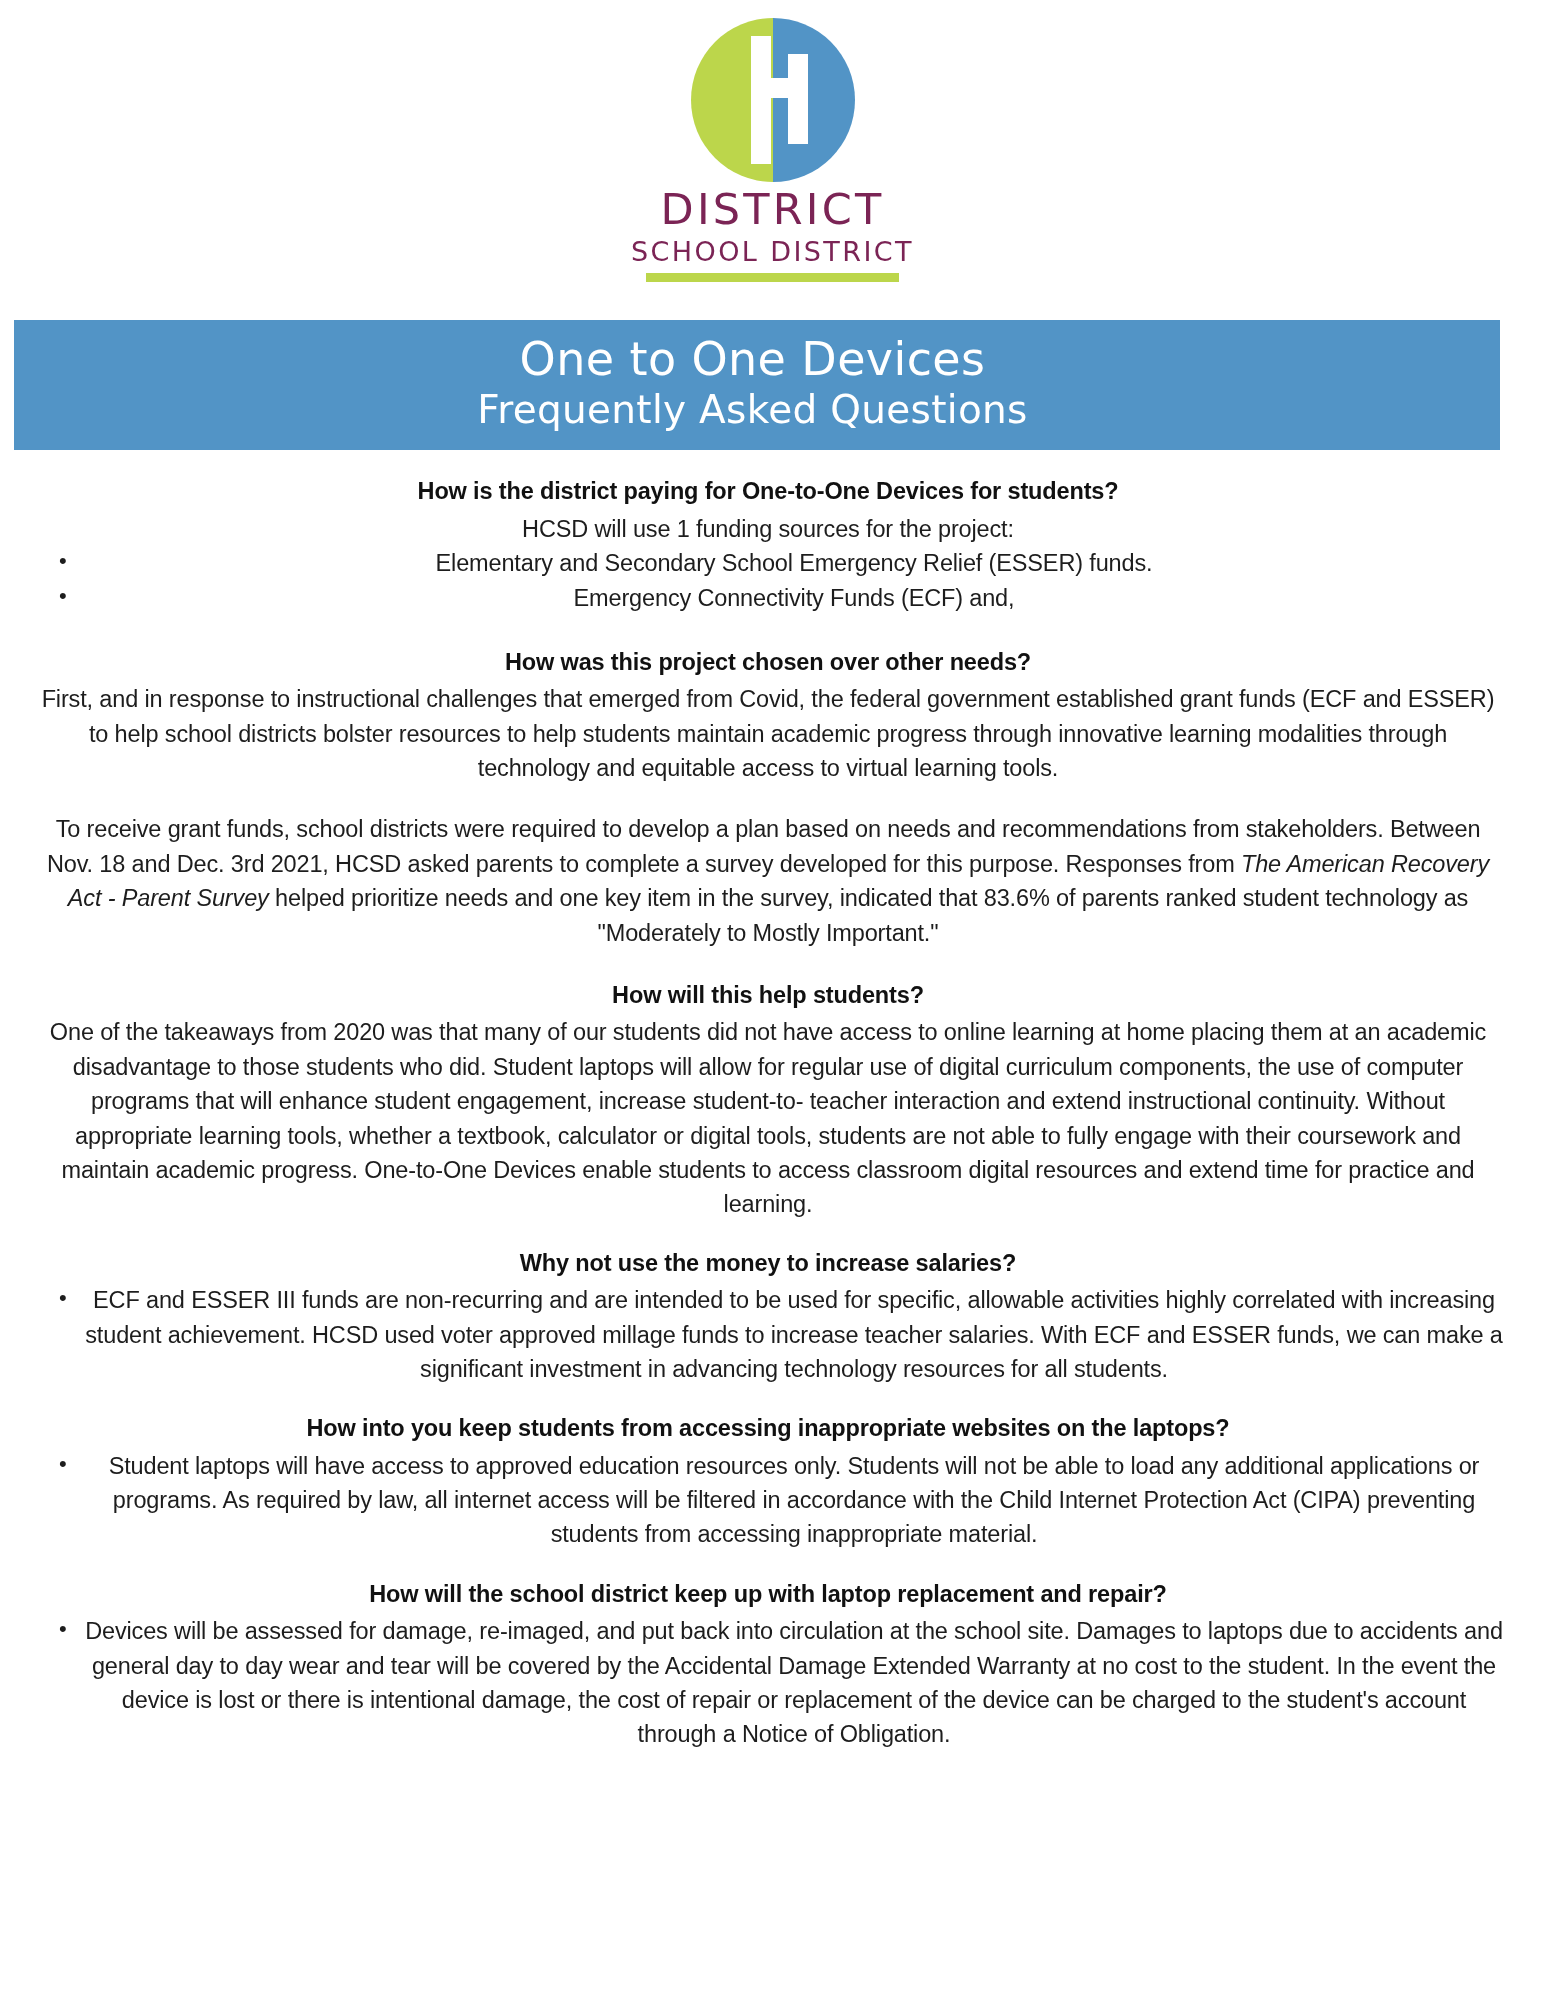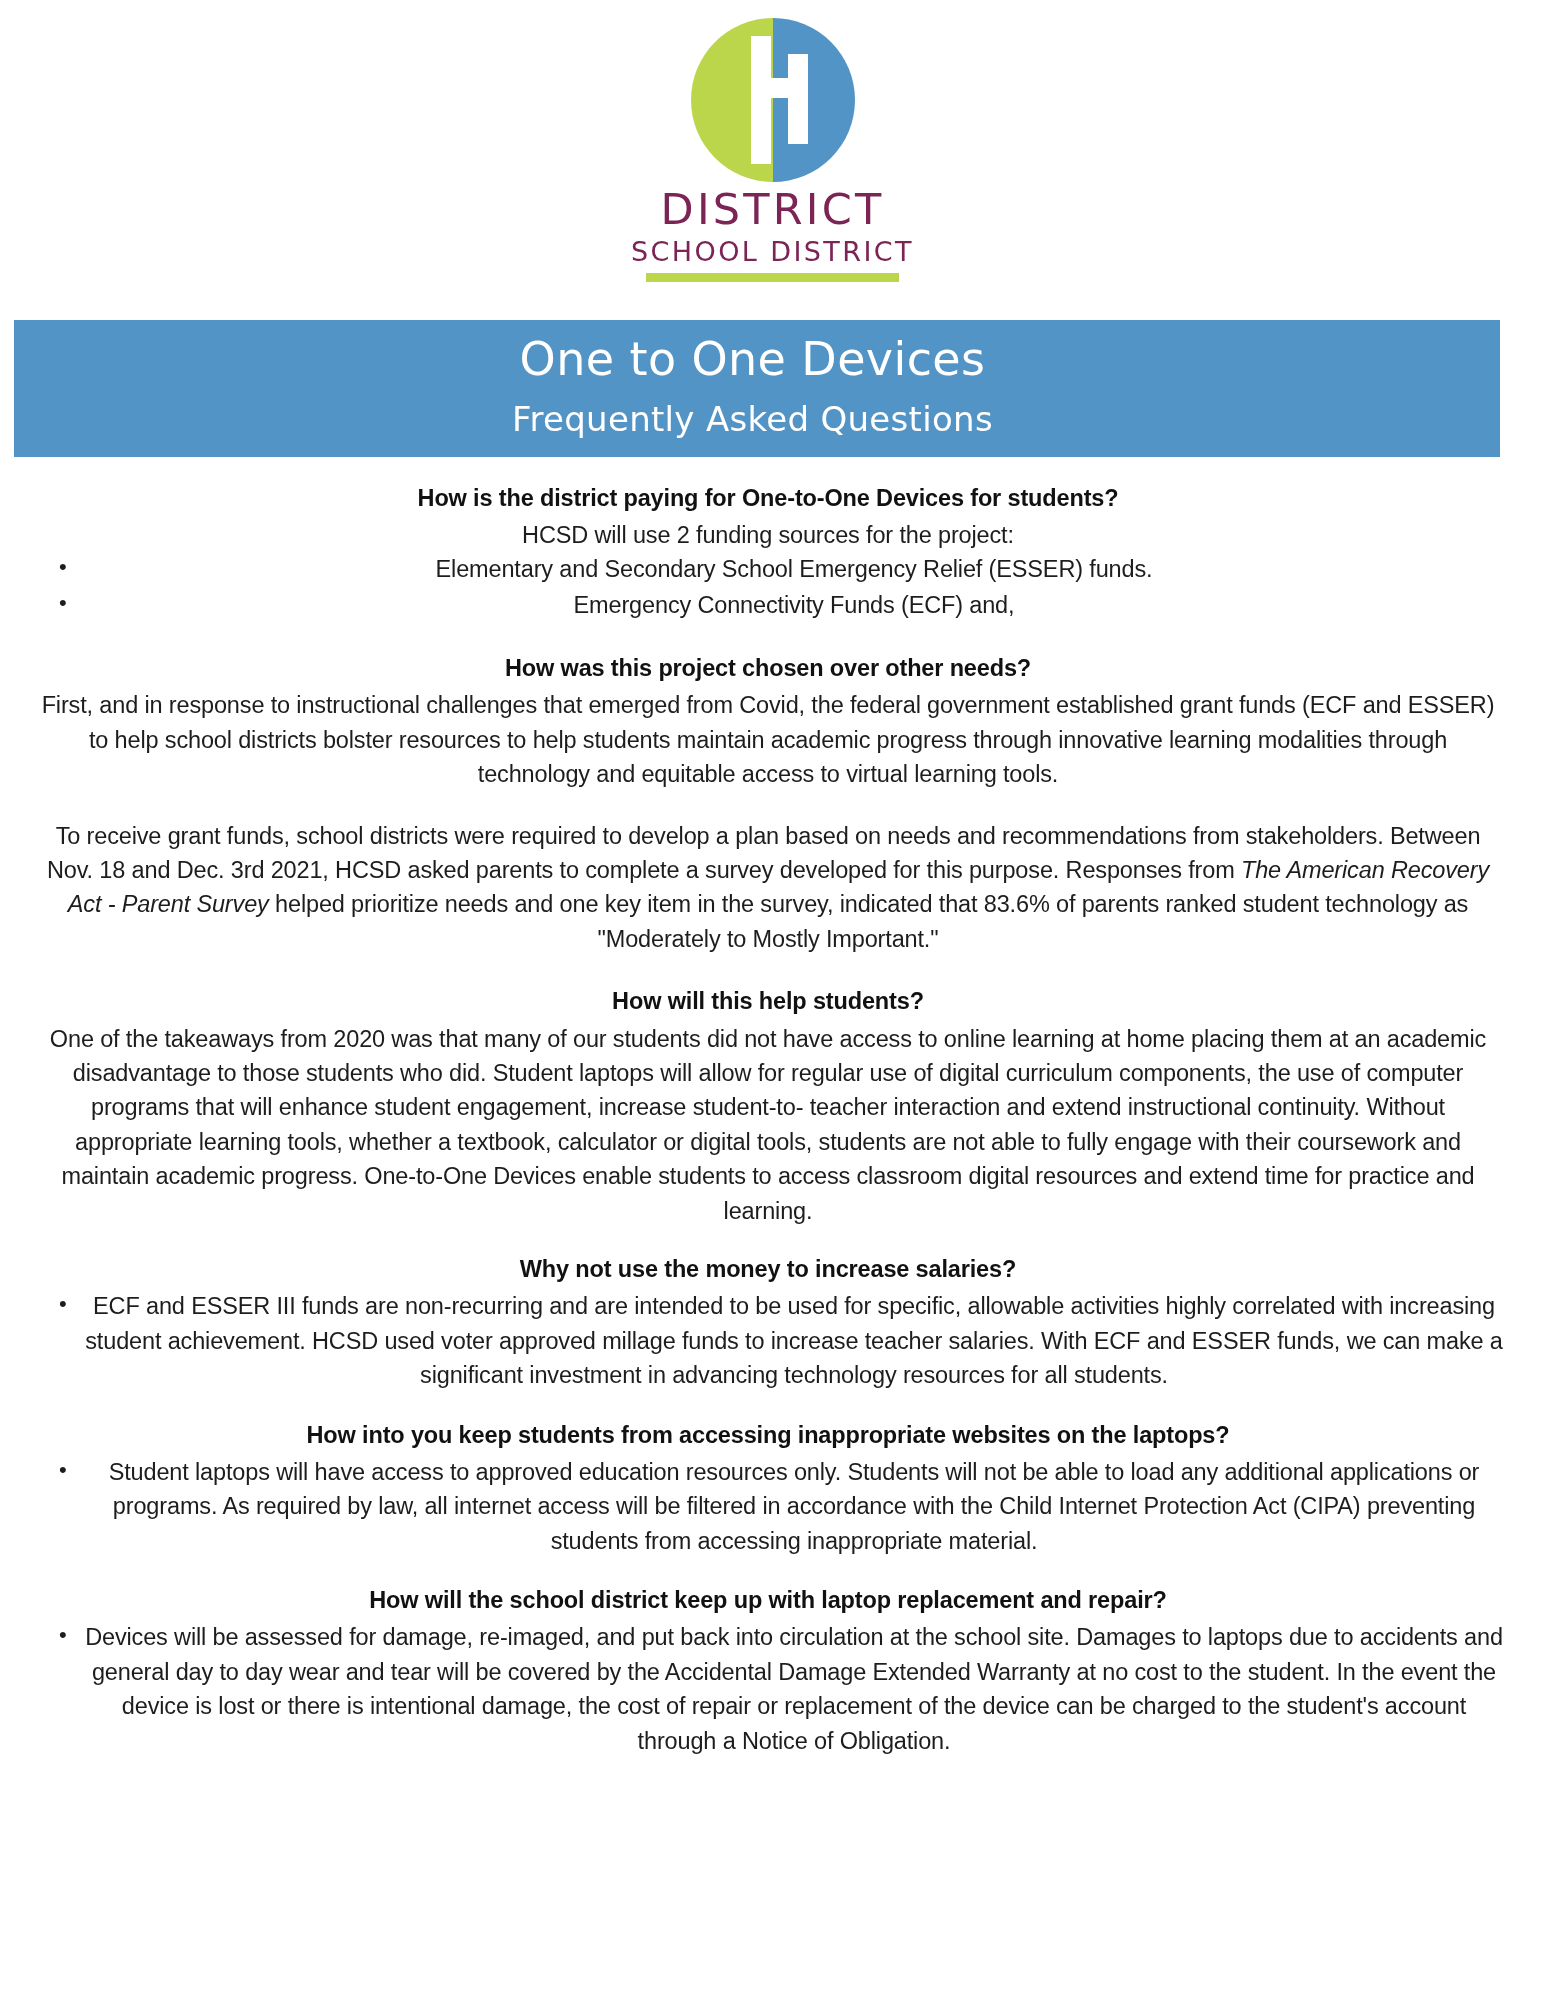--- a/index.html
+++ b/index.html
@@ -66,25 +66,25 @@
   }
   .title-banner .banner-title {
     font-family: "DejaVu Sans", sans-serif;
     font-size: 46px;
     font-weight: 400;
     line-height: 1.12;
     letter-spacing: 0.4px;
   }
   .title-banner .banner-subtitle {
     font-family: "DejaVu Sans", sans-serif;
-    font-size: 34px;
+    font-size: 39px;
     font-weight: 400;
     line-height: 1.15;
     letter-spacing: 0.3px;
-    margin-top: 14px;
+    margin-top: 2px;
   }
 
   
   .content {
     padding: 26px 40px 30px 31px;
   }
   .qa-block { margin-bottom: 0; text-align: center; }
   .qa-question {
     font-family: "Liberation Sans", sans-serif;
     font-weight: bold;
@@ -154,21 +154,21 @@
 
 <div class="title-banner">
   <div class="banner-title">One to One Devices</div>
   <div class="banner-subtitle">Frequently Asked Questions</div>
 </div>
 
 <div class="content">
 
   <div class="qa-block">
     <p class="qa-question">How is the district paying for One-to-One Devices for students?</p>
-    <p class="qa-para">HCSD will use 2 funding sources for the project:</p>
+    <p class="qa-para">HCSD will use 1 funding sources for the project:</p>
     <ul class="qa-list">
       <li>Elementary and Secondary School Emergency Relief (ESSER) funds.</li>
       <li>Emergency Connectivity Funds (ECF) and,</li>
     </ul>
   </div>
 
   <div class="gap"></div>
 
   <div class="qa-block">
     <p class="qa-question">How was this project chosen over other needs?</p>

